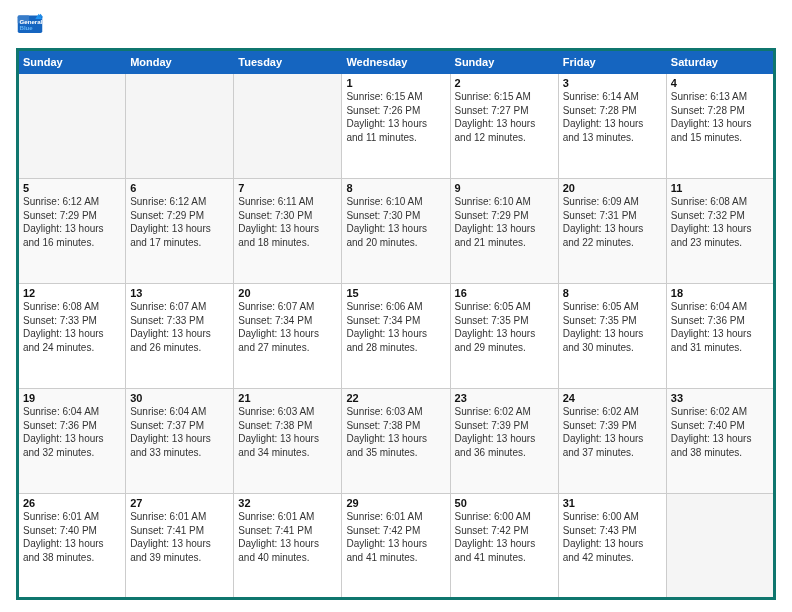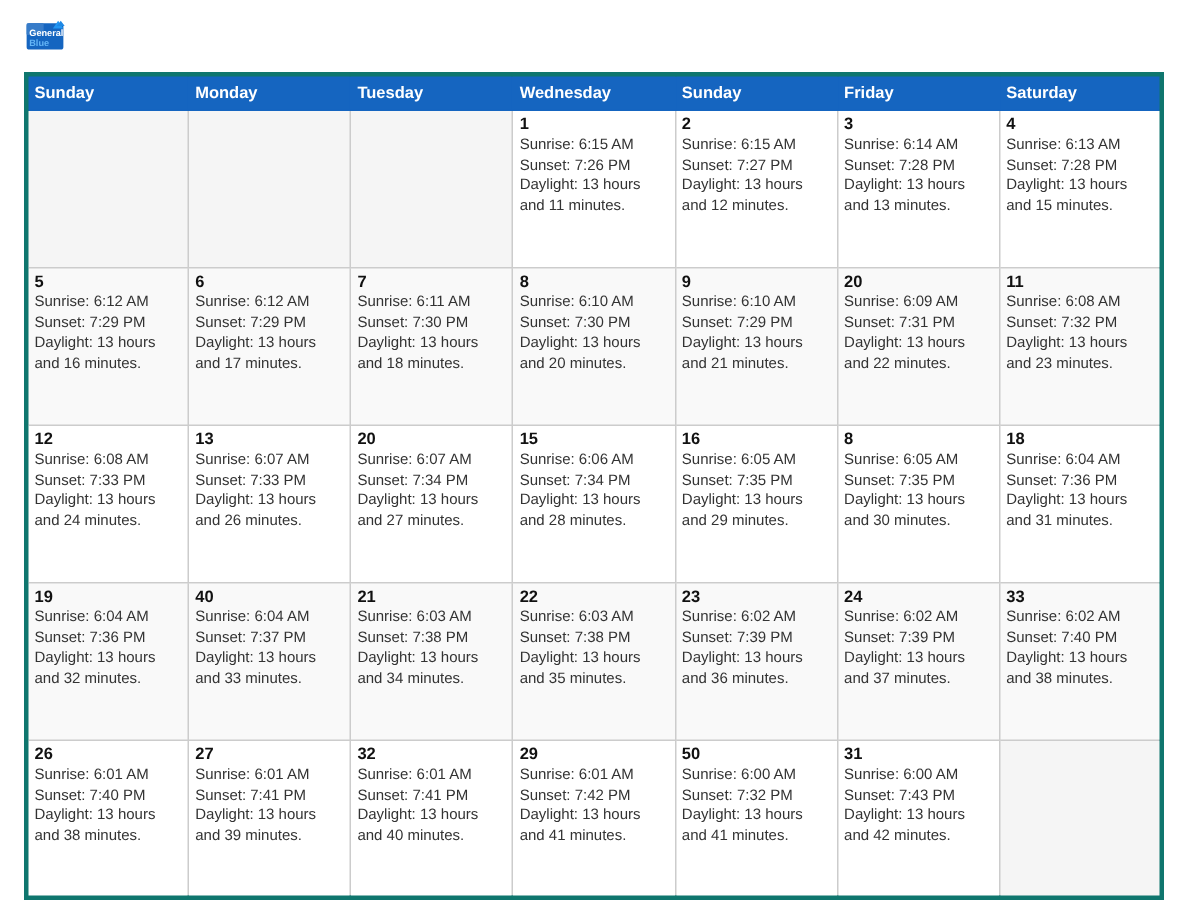--- a/index.html
+++ b/index.html
@@ -264,21 +264,21 @@
         </tr>
         <tr>
           <td>
             <span class="day-num">19</span>
             <div class="day-info">Sunrise: 6:04 AM
 Sunset: 7:36 PM
 Daylight: 13 hours
 and 32 minutes.</div>
           </td>
           <td>
-            <span class="day-num">40</span>
+            <span class="day-num">30</span>
             <div class="day-info">Sunrise: 6:04 AM
 Sunset: 7:37 PM
 Daylight: 13 hours
 and 33 minutes.</div>
           </td>
           <td>
             <span class="day-num">21</span>
             <div class="day-info">Sunrise: 6:03 AM
 Sunset: 7:38 PM
 Daylight: 13 hours
@@ -338,21 +338,21 @@
           <td>
             <span class="day-num">29</span>
             <div class="day-info">Sunrise: 6:01 AM
 Sunset: 7:42 PM
 Daylight: 13 hours
 and 41 minutes.</div>
           </td>
           <td>
             <span class="day-num">50</span>
             <div class="day-info">Sunrise: 6:00 AM
-Sunset: 7:32 PM
+Sunset: 7:42 PM
 Daylight: 13 hours
 and 41 minutes.</div>
           </td>
           <td>
             <span class="day-num">31</span>
             <div class="day-info">Sunrise: 6:00 AM
 Sunset: 7:43 PM
 Daylight: 13 hours
 and 42 minutes.</div>
           </td>

